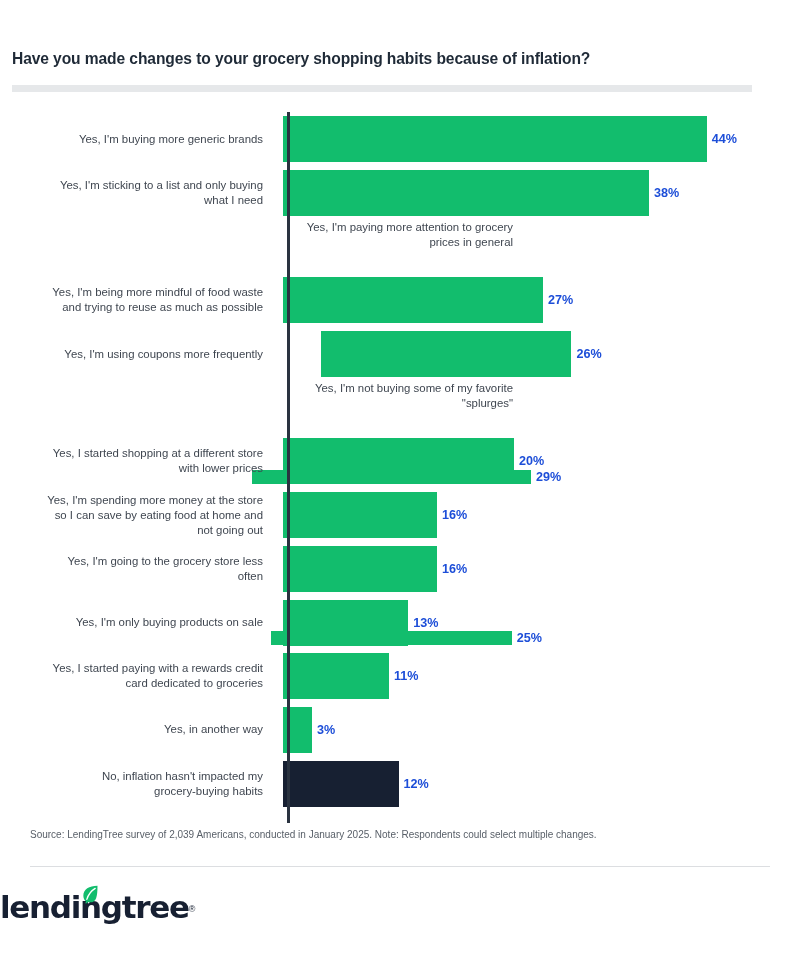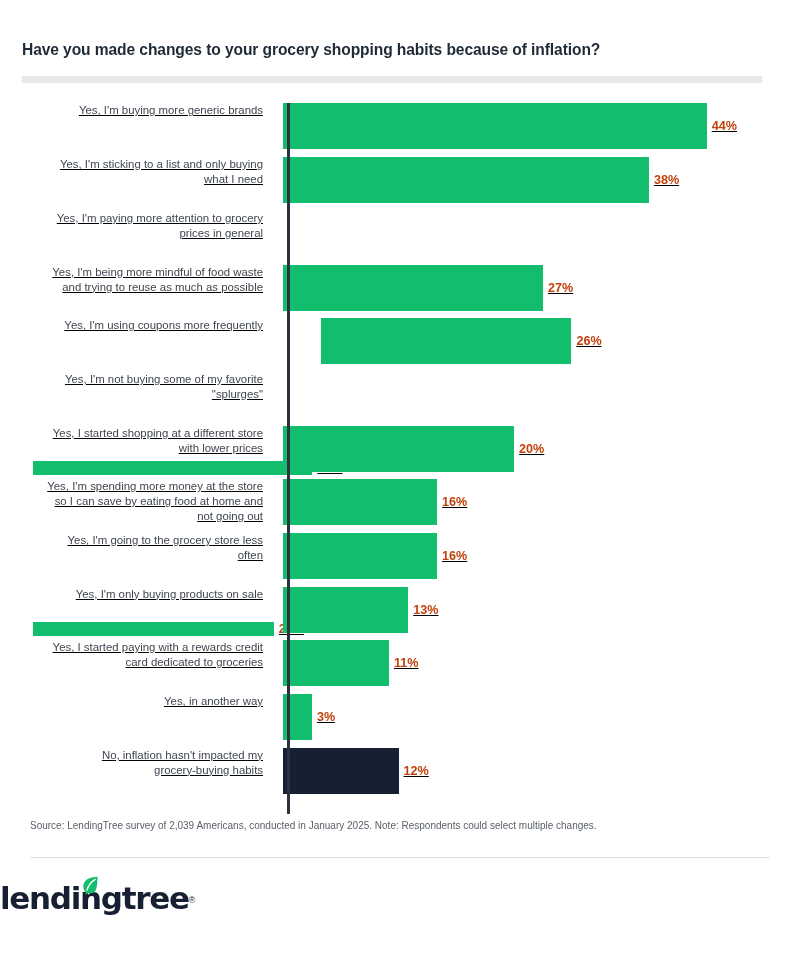--- a/index.html
+++ b/index.html
@@ -15,21 +15,22 @@
   }
   .page {
     position: relative;
     width: 800px;
     height: 971px;
     box-sizing: border-box;
   }
 
   
   .header {
-    padding: 40px 30px 0 22px;
+    padding: 40px 30px 0 12px;
+    margin-top: 9px;
   }
   .chart-title {
     font-size: 15.6px;
     font-weight: bold;
     color: #1f2a37;
     letter-spacing: -0.1px;
     line-height: 1.25;
     margin: 0;
   }
   .header-rule {
@@ -53,23 +54,22 @@
     position: absolute;
     left: 257px;
     top: 0;
     bottom: -13px;
     width: 3px;
     background: #2a3340;
     z-index: 3;
   }
   .row {
     display: flex;
-    align-items: flex-start;
-    position: relative;
-    text-decoration: underline;
+    align-items: center;
+    position: relative;
   }
   .row-label {
     width: 250px;
     flex: 0 0 250px;
     text-align: right;
     padding-right: 17px;
     box-sizing: border-box;
     font-size: 11.4px;
     color: #3f4650;
     line-height: 1.32;
@@ -83,21 +83,21 @@
     height: 100%;
     padding-left: 3px;
   }
   .bar {
     height: 100%;
     background: #12bd6d;
   }
   .bar-value {
     font-size: 12.6px;
     font-weight: bold;
-    color: #c2410c;
+    color: #1d4ed8;
     margin-left: 5px;
     white-space: nowrap;
   }
 
   
   .source {
     margin: 18px 30px 0 30px;
     font-size: 10px;
     color: #585f68;
     line-height: 1.4;

